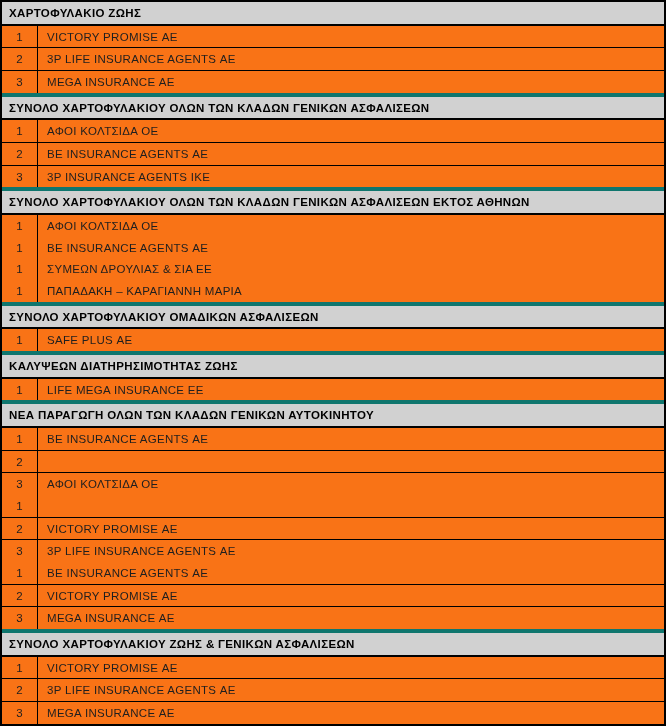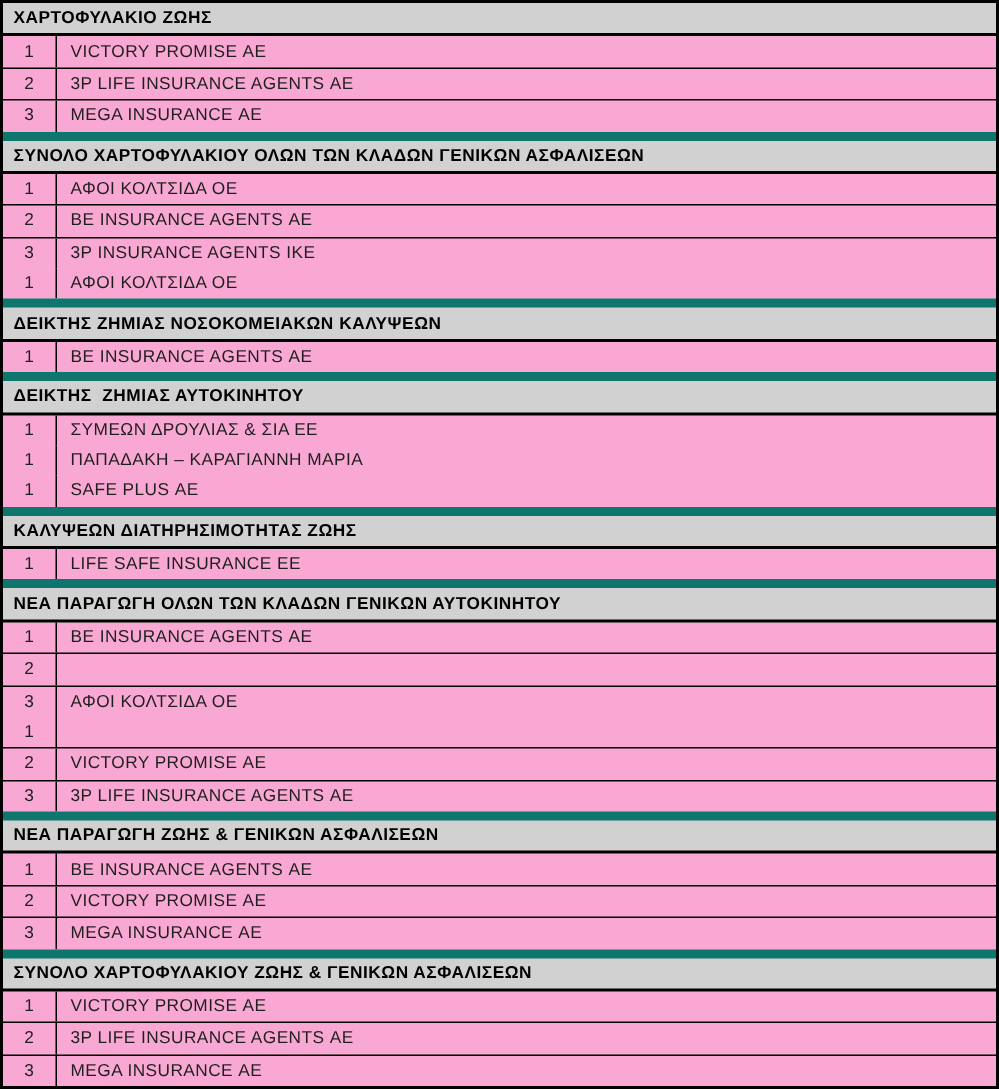--- a/index.html
+++ b/index.html
@@ -7,38 +7,38 @@
     padding: 0;
     background: #ffffff;
   }
   .rank-table {
     width: 666px;
     height: 726px;
     box-sizing: border-box;
     border: 2px solid #000000;
     display: flex;
     flex-direction: column;
-    background: #f9a8d4;
+    background: #f97316;
     font-family: "Liberation Sans", sans-serif;
     overflow: hidden;
   }
   .row {
     flex: 1 1 0;
     min-height: 0;
     display: flex;
     align-items: stretch;
     box-sizing: border-box;
   }
   .header-row {
     background: #d1d1d1;
     border-bottom: 2px solid #000000;
     align-items: center;
   }
   .header-row:not(.first) {
-    border-top: 6px solid #0f766e;
+    border-top: 4px solid #0f766e;
     align-items: center;
   }
   .header-label {
     font-size: 11.5px;
     font-weight: bold;
     color: #000000;
     letter-spacing: 0.35px;
     padding-left: 7px;
     white-space: pre;
     overflow: hidden;
@@ -98,52 +98,52 @@
       <div class="cell name-cell">ΑΦΟΙ ΚΟΛΤΣΙΔΑ ΟΕ</div>
     </div>
     <div class="row data-row">
       <div class="cell num-cell">2</div>
       <div class="cell name-cell">BE INSURANCE AGENTS ΑΕ</div>
     </div>
     <div class="row data-row group-end">
       <div class="cell num-cell">3</div>
       <div class="cell name-cell">3P INSURANCE AGENTS ΙΚΕ</div>
     </div>
+    <div class="row header-row">
+      <div class="header-label">ΣΥΝΟΛΟ ΧΑΡΤΟΦΥΛΑΚΙΟΥ ΟΛΩΝ ΤΩΝ ΚΛΑΔΩΝ ΓΕΝΙΚΩΝ ΑΣΦΑΛΙΣΕΩΝ ΕΚΤΟΣ ΑΘΗΝΩΝ</div>
+    </div>
     <div class="row data-row group-end">
       <div class="cell num-cell">1</div>
       <div class="cell name-cell">ΑΦΟΙ ΚΟΛΤΣΙΔΑ ΟΕ</div>
     </div>
-    <div class="row header-row">
-      <div class="header-label">ΔΕΙΚΤΗΣ ΖΗΜΙΑΣ ΝΟΣΟΚΟΜΕΙΑΚΩΝ ΚΑΛΥΨΕΩΝ</div>
-    </div>
     <div class="row data-row group-end">
       <div class="cell num-cell">1</div>
       <div class="cell name-cell">BE INSURANCE AGENTS ΑΕ</div>
-    </div>
-    <div class="row header-row">
-      <div class="header-label">ΔΕΙΚΤΗΣ  ΖΗΜΙΑΣ ΑΥΤΟΚΙΝΗΤΟΥ</div>
     </div>
     <div class="row data-row group-end">
       <div class="cell num-cell">1</div>
       <div class="cell name-cell">ΣΥΜΕΩΝ ΔΡΟΥΛΙΑΣ &amp; ΣΙΑ ΕΕ</div>
     </div>
     <div class="row data-row group-end">
       <div class="cell num-cell">1</div>
       <div class="cell name-cell">ΠΑΠΑΔΑΚΗ – ΚΑΡΑΓΙΑΝΝΗ ΜΑΡΙΑ</div>
+    </div>
+    <div class="row header-row">
+      <div class="header-label">ΣΥΝΟΛΟ ΧΑΡΤΟΦΥΛΑΚΙΟΥ ΟΜΑΔΙΚΩΝ ΑΣΦΑΛΙΣΕΩΝ</div>
     </div>
     <div class="row data-row group-end">
       <div class="cell num-cell">1</div>
       <div class="cell name-cell">SAFE PLUS ΑΕ</div>
     </div>
     <div class="row header-row">
       <div class="header-label">ΚΑΛΥΨΕΩΝ ΔΙΑΤΗΡΗΣΙΜΟΤΗΤΑΣ ΖΩΗΣ</div>
     </div>
     <div class="row data-row group-end">
       <div class="cell num-cell">1</div>
-      <div class="cell name-cell">LIFE SAFE INSURANCE ΕΕ</div>
+      <div class="cell name-cell">LIFE MEGA INSURANCE ΕΕ</div>
     </div>
     <div class="row header-row">
       <div class="header-label">ΝΕΑ ΠΑΡΑΓΩΓΗ ΟΛΩΝ ΤΩΝ ΚΛΑΔΩΝ ΓΕΝΙΚΩΝ ΑΥΤΟΚΙΝΗΤΟΥ</div>
     </div>
     <div class="row data-row">
       <div class="cell num-cell">1</div>
       <div class="cell name-cell">BE INSURANCE AGENTS ΑΕ</div>
     </div>
     <div class="row data-row">
       <div class="cell num-cell">2</div>
@@ -155,23 +155,20 @@
     <div class="row data-row">
       <div class="cell num-cell">1</div>
     </div>
     <div class="row data-row">
       <div class="cell num-cell">2</div>
       <div class="cell name-cell">VICTORY PROMISE ΑΕ</div>
     </div>
     <div class="row data-row group-end">
       <div class="cell num-cell">3</div>
       <div class="cell name-cell">3P LIFE INSURANCE AGENTS ΑΕ</div>
-    </div>
-    <div class="row header-row">
-      <div class="header-label">ΝΕΑ ΠΑΡΑΓΩΓΗ ΖΩΗΣ &amp; ΓΕΝΙΚΩΝ ΑΣΦΑΛΙΣΕΩΝ</div>
     </div>
     <div class="row data-row">
       <div class="cell num-cell">1</div>
       <div class="cell name-cell">BE INSURANCE AGENTS ΑΕ</div>
     </div>
     <div class="row data-row">
       <div class="cell num-cell">2</div>
       <div class="cell name-cell">VICTORY PROMISE ΑΕ</div>
     </div>
     <div class="row data-row group-end">

